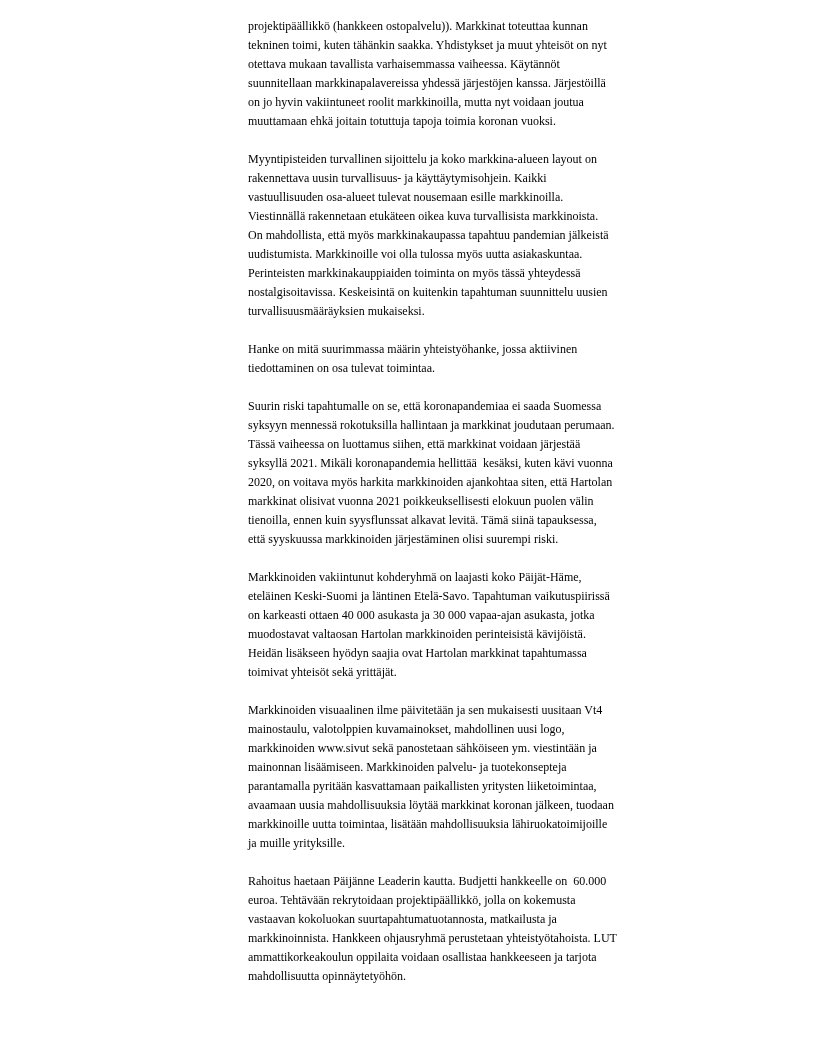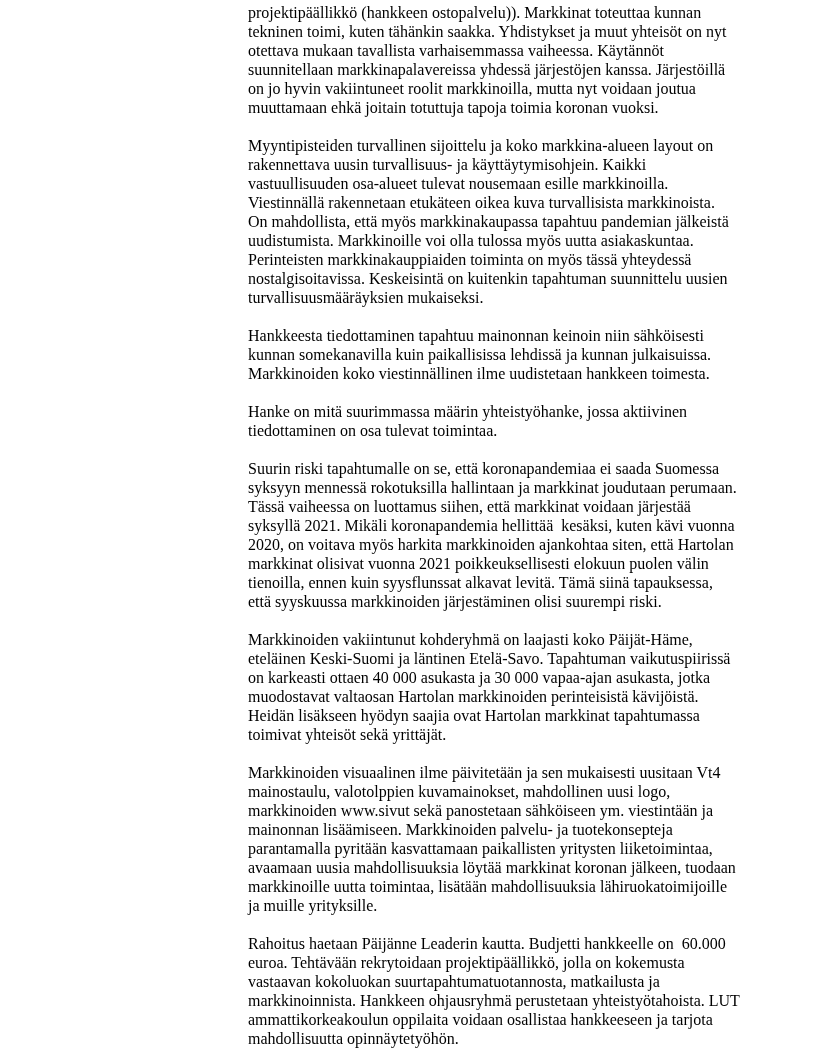--- a/index.html
+++ b/index.html
@@ -16,23 +16,23 @@
     font-family: "Liberation Serif", "DejaVu Serif", serif;
     color: #000000;
   }
   .content {
     position: absolute;
     left: 248px;
     top: 3px;
     width: 520px;
   }
   .content p {
-    margin: 0 0 19px 0;
+    margin: 14px 0 19px 0;
     padding: 0;
-    font-size: 16px;
+    font-size: 12px;
     line-height: 19px;
     white-space: pre-line;
     letter-spacing: 0;
   }
 </style>
 </head>
 <body>
 
 <div class="page">
   <div class="content">
@@ -44,23 +44,20 @@
 muuttamaan ehkä joitain totuttuja tapoja toimia koronan vuoksi.</p>
     <p>Myyntipisteiden turvallinen sijoittelu ja koko markkina-alueen layout on
 rakennettava uusin turvallisuus- ja käyttäytymisohjein. Kaikki
 vastuullisuuden osa-alueet tulevat nousemaan esille markkinoilla.
 Viestinnällä rakennetaan etukäteen oikea kuva turvallisista markkinoista.
 On mahdollista, että myös markkinakaupassa tapahtuu pandemian jälkeistä
 uudistumista. Markkinoille voi olla tulossa myös uutta asiakaskuntaa.
 Perinteisten markkinakauppiaiden toiminta on myös tässä yhteydessä
 nostalgisoitavissa. Keskeisintä on kuitenkin tapahtuman suunnittelu uusien
 turvallisuusmääräyksien mukaiseksi.</p>
-    <p>Hankkeesta tiedottaminen tapahtuu mainonnan keinoin niin sähköisesti
-kunnan somekanavilla kuin paikallisissa lehdissä ja kunnan julkaisuissa.
-Markkinoiden koko viestinnällinen ilme uudistetaan hankkeen toimesta.</p>
     <p>Hanke on mitä suurimmassa määrin yhteistyöhanke, jossa aktiivinen
 tiedottaminen on osa tulevat toimintaa.</p>
     <p>Suurin riski tapahtumalle on se, että koronapandemiaa ei saada Suomessa
 syksyyn mennessä rokotuksilla hallintaan ja markkinat joudutaan perumaan.
 Tässä vaiheessa on luottamus siihen, että markkinat voidaan järjestää
 syksyllä 2021. Mikäli koronapandemia hellittää&nbsp; kesäksi, kuten kävi vuonna
 2020, on voitava myös harkita markkinoiden ajankohtaa siten, että Hartolan
 markkinat olisivat vuonna 2021 poikkeuksellisesti elokuun puolen välin
 tienoilla, ennen kuin syysflunssat alkavat levitä. Tämä siinä tapauksessa,
 että syyskuussa markkinoiden järjestäminen olisi suurempi riski.</p>

